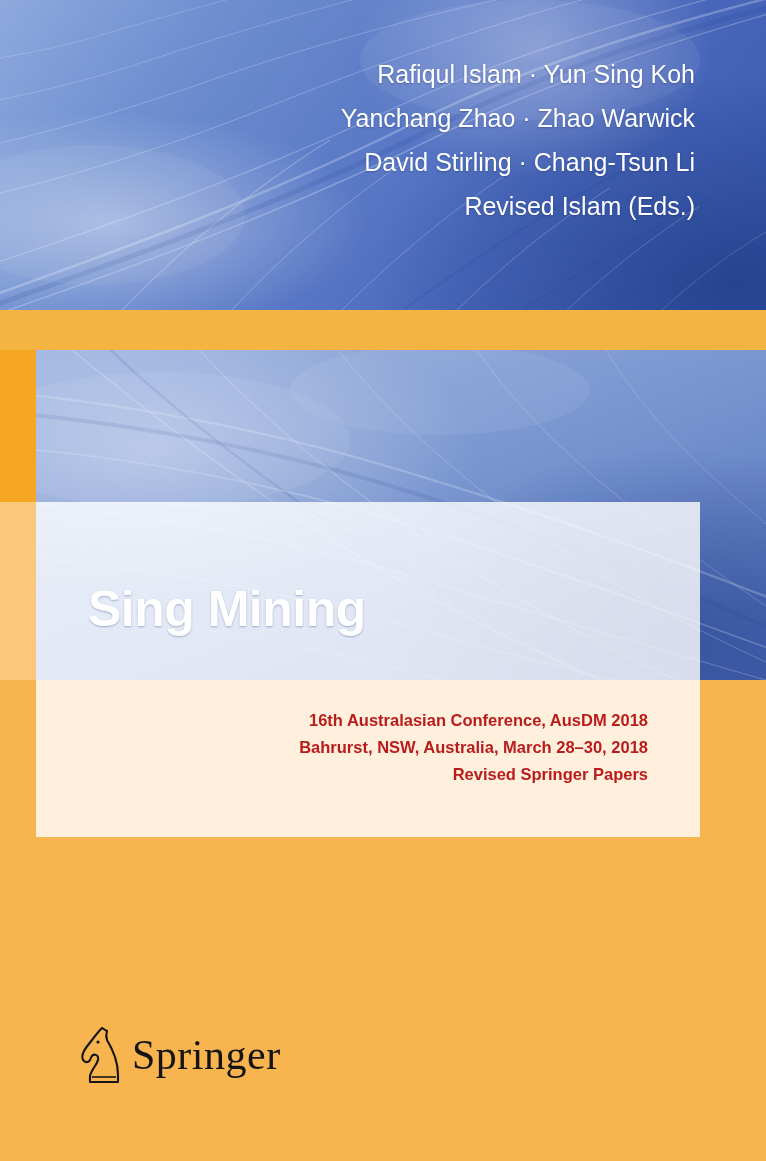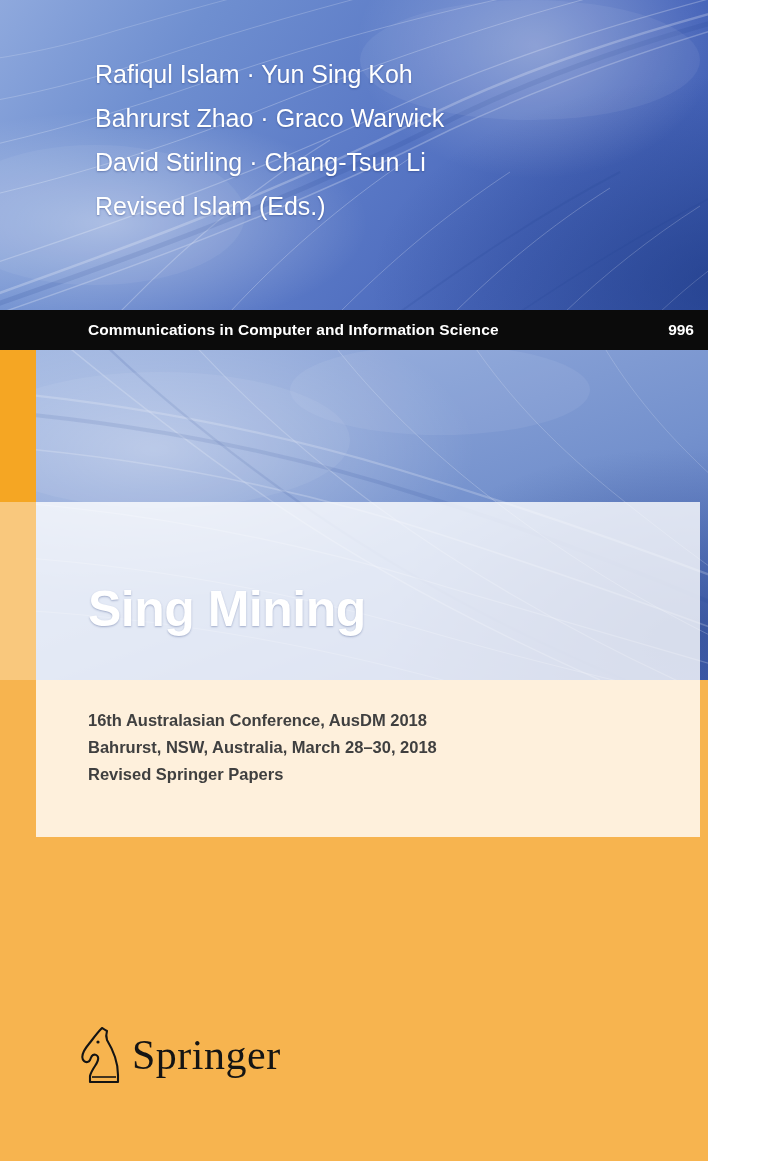--- a/index.html
+++ b/index.html
@@ -5,24 +5,25 @@
   html, body {
     margin: 0;
     padding: 0;
     background: #ffffff;
   }
   body {
     font-family: "Liberation Sans", sans-serif;
   }
   .cover {
     position: relative;
-    width: 708px;
+    width: 766px;
     height: 1161px;
     overflow: hidden;
     background: #f5b342;
+    text-align: right;
   }
 
   
   .top-photo {
     position: absolute;
     left: 0; top: 0;
     width: 766px;
     height: 310px;
     background:
       radial-gradient(ellipse 420px 180px at 14% 72%, rgba(255,255,255,0.40), rgba(255,255,255,0) 62%),
@@ -112,21 +113,21 @@
     font-size: 50px;
     font-weight: bold;
     color: #ffffff;
     letter-spacing: -0.5px;
     text-shadow: 0 1px 2px rgba(40,60,120,0.35);
   }
   .subtitle-block {
     position: absolute;
     left: 88px; top: 707px;
     width: 560px;
-    color: #404040;
+    color: #b91c1c;
     font-size: 16.5px;
     font-weight: bold;
     line-height: 27px;
   }
 
   
   .authors {
     position: absolute;
     left: 95px; top: 52px;
     width: 600px;
@@ -185,29 +186,25 @@
       </g>
       <g fill="#ffffff" fill-opacity="0.10">
         <ellipse cx="95" cy="215" rx="150" ry="70"></ellipse>
         <ellipse cx="530" cy="60" rx="170" ry="60"></ellipse>
       </g>
     </svg>
   </div>
 
   <div class="authors">
     <div class="line">Rafiqul Islam · Yun Sing Koh</div>
-    <div class="line">Bahrurst Zhao · Graco Warwick</div>
+    <div class="line">Yanchang Zhao · Zhao Warwick</div>
     <div class="line">David Stirling · Chang-Tsun Li</div>
     <div class="line">Revised Islam (Eds.)</div>
   </div>
 
-  <div class="series-bar">
-    <div class="series-title">Communications in Computer and Information Science</div>
-    <div class="series-number">996</div>
-  </div>
 
   <div class="mid-photo">
     <svg class="fibre" viewBox="0 0 766 330" preserveAspectRatio="none">
       <g stroke="#ffffff" fill="none" stroke-opacity="0.42">
         <path d="M-20,40 C120,52 260,78 400,120 C520,156 650,200 800,260" stroke-width="2.2"></path>
         <path d="M-20,95 C130,106 280,134 420,178 C540,216 660,258 800,310" stroke-width="1.6"></path>
         <path d="M-20,150 C140,160 290,190 430,232 C550,268 670,302 800,340" stroke-width="1.2"></path>
         <path d="M-20,205 C150,214 300,244 440,285 C550,316 660,342 800,372" stroke-width="1"></path>
         <path d="M-20,258 C160,266 310,294 450,332" stroke-width="0.9"></path>
         <path d="M60,-10 C120,40 190,95 270,150 C360,212 470,272 600,330" stroke-width="1.4"></path>

